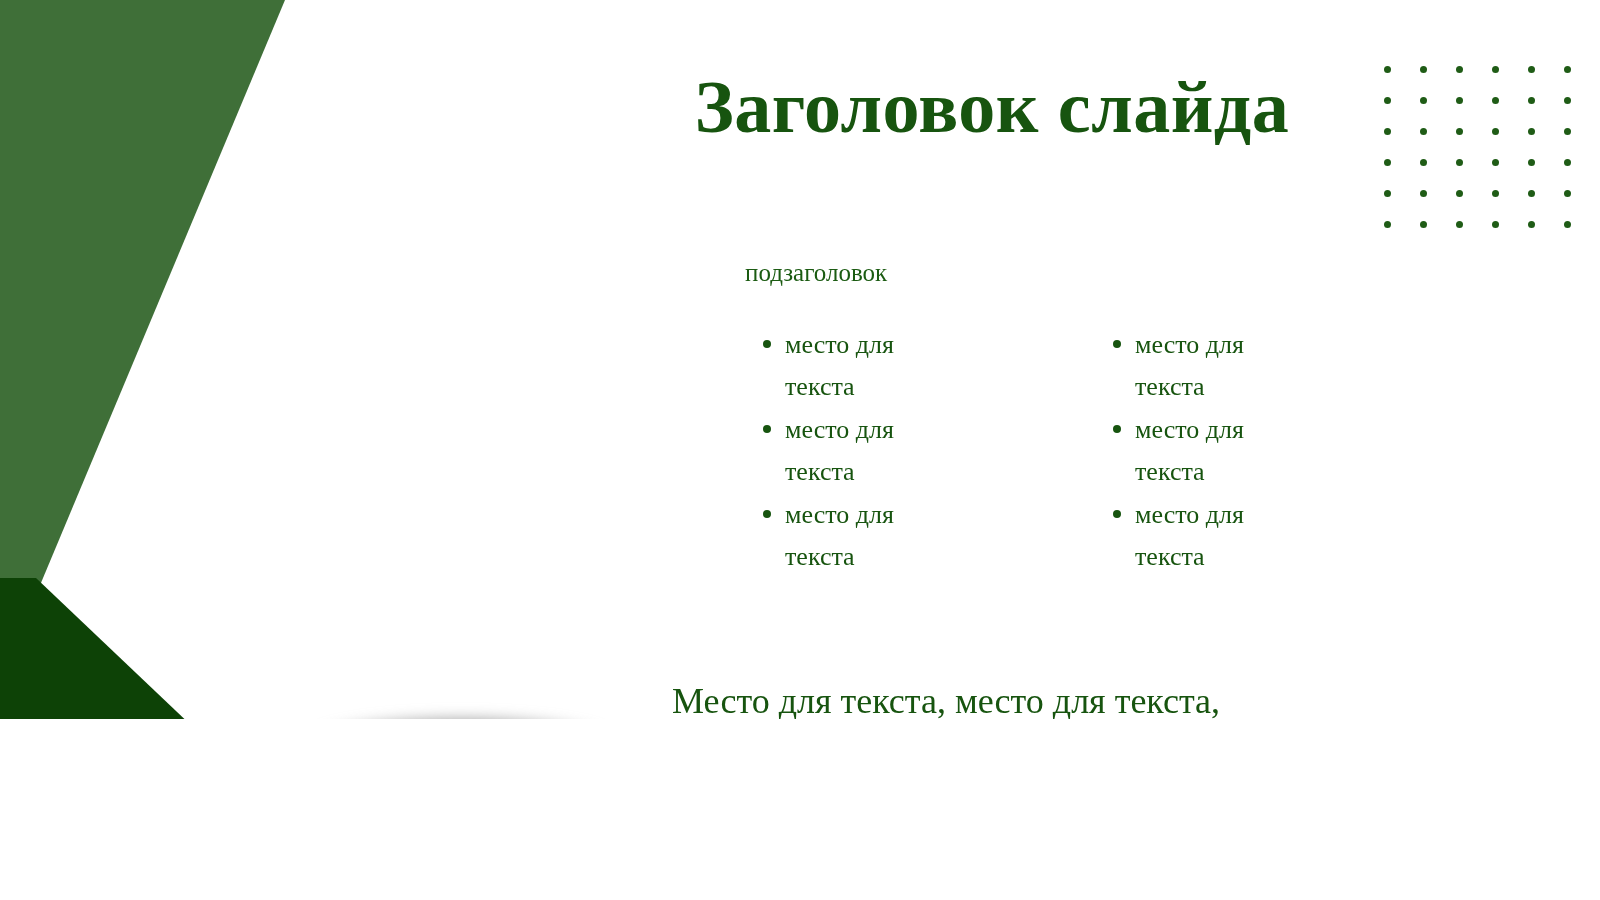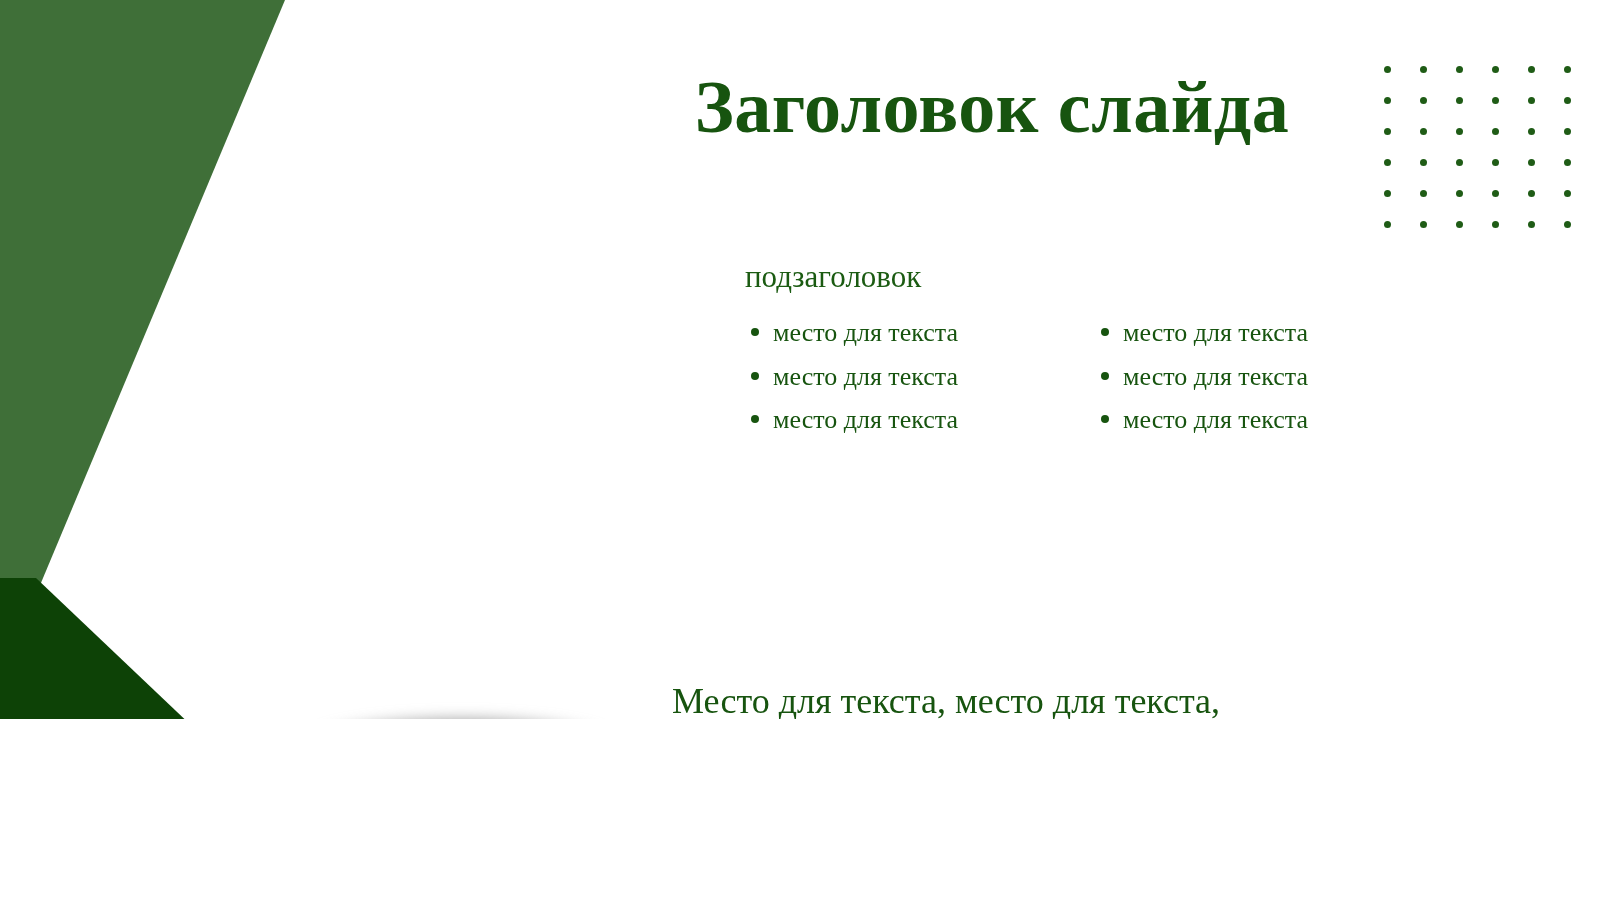--- a/index.html
+++ b/index.html
@@ -84,37 +84,37 @@
     font-size: 74px;
     line-height: 1.06;
     text-align: center;
     letter-spacing: 0.5px;
   }
   .subtitle {
     position: absolute;
     left: 745px;
     top: 258px;
     color: #1b5b12;
-    font-size: 31px;
+    font-size: 25px;
     line-height: 1.2;
   }
 
   .columns {
     position: absolute;
     left: 745px;
     top: 312px;
     width: 700px;
     display: flex;
     gap: 120px;
   }
   .bullet-col {
     width: 230px;
   }
   .bullet-col ul {
-    margin: 0;
+    margin: 12px;
     padding: 0 0 0 26px;
     list-style: none;
   }
   .bullet-col li {
     position: relative;
     color: #17540f;
     font-size: 26px;
     line-height: 1.6;
     margin-bottom: 2px;
     padding-left: 2px;

